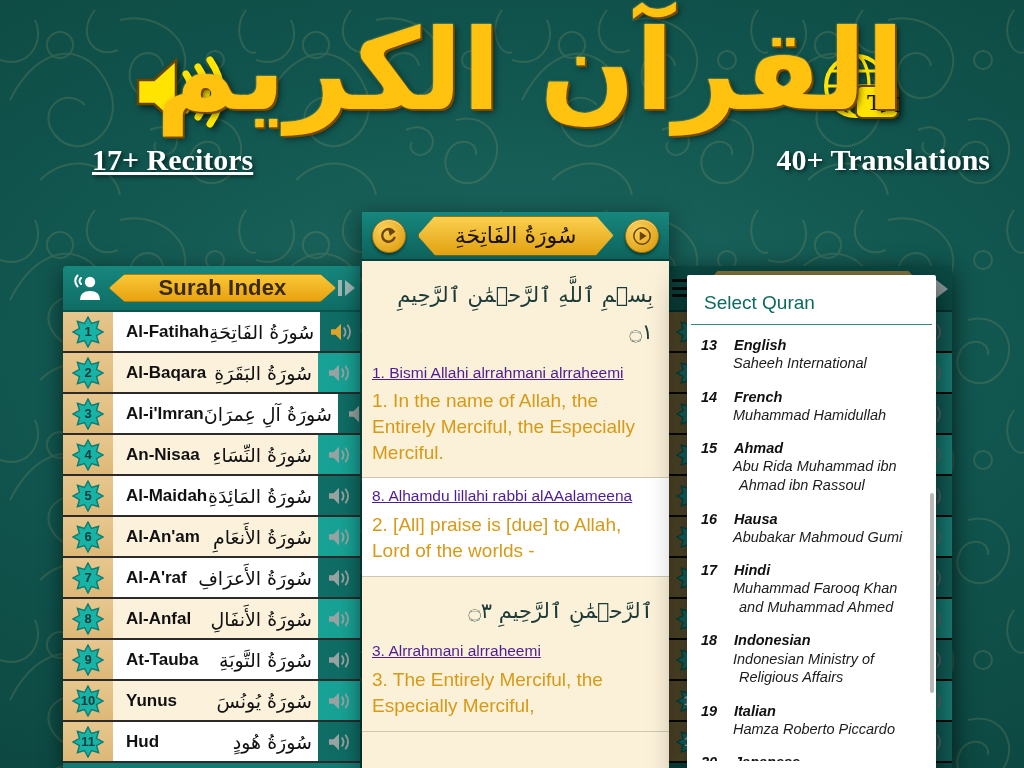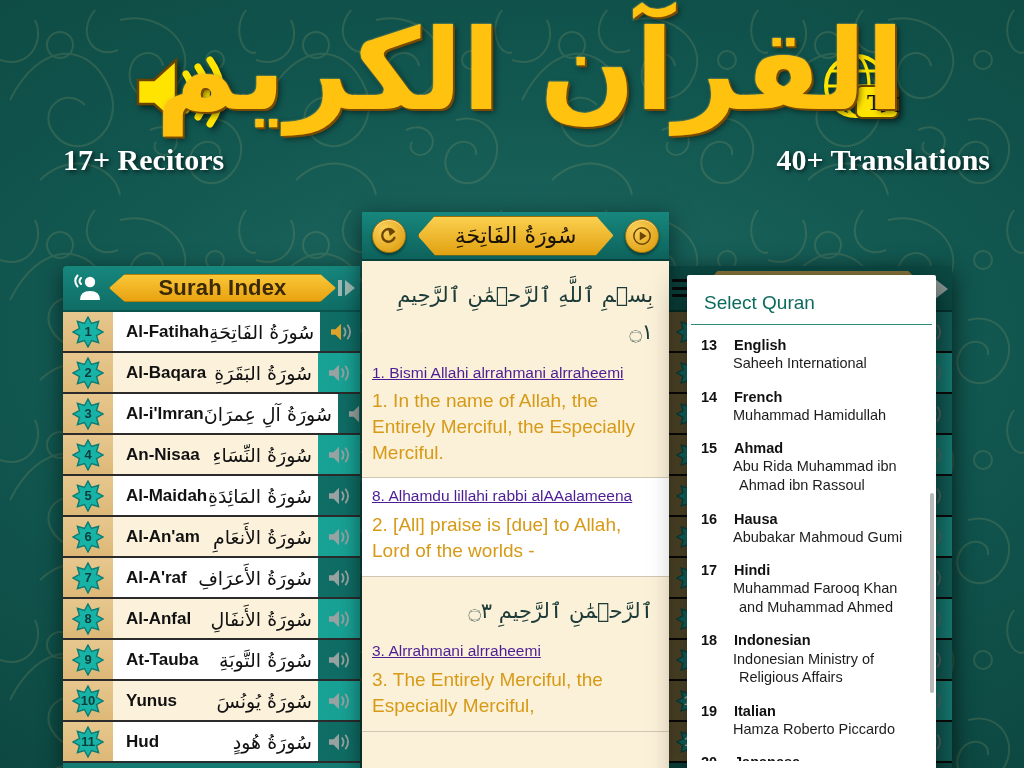--- a/index.html
+++ b/index.html
@@ -61,21 +61,21 @@
   .hero-left-label, .hero-right-label {
     position: absolute;
     top: 143px;
     font-family: "Liberation Serif", serif;
     font-weight: 700;
     font-size: 30px;
     color: #FFFFFF;
     text-shadow: 2px 2px 4px rgba(0,0,0,.6);
     white-space: nowrap;
   }
-  .hero-left-label  { left: 63px; }
+  .hero-left-label  { left: 92px; text-decoration: underline; }
   .hero-right-label { right: 34px; }
 
   .speaker-icon {
     position: absolute;
     left: 134px;
     top: 56px;
     width: 92px;
     height: 72px;
     filter: drop-shadow(3px 3px 3px rgba(0,0,0,.55));
   }
@@ -358,21 +358,21 @@
     color: #0d6b5e;
     border-bottom: 1px solid #2e8a7d;
     margin: 0 4px;
   }
   .dlg-list {
     padding: 9px 0 0 0;
     height: 436px;
     overflow: hidden;
     position: relative;
   }
-  .dlg-item { padding: 2px 14px 13px 14px; }
+  .dlg-item { padding: 2px 14px 13px 14px; font-style: italic; }
   .dlg-item-head {
     display: flex;
     gap: 11px;
     font-size: 14.5px;
     font-weight: 700;
     color: #111;
     line-height: 1.25;
   }
   .dlg-idx { min-width: 22px; text-align: left; }
   .dlg-sub {

